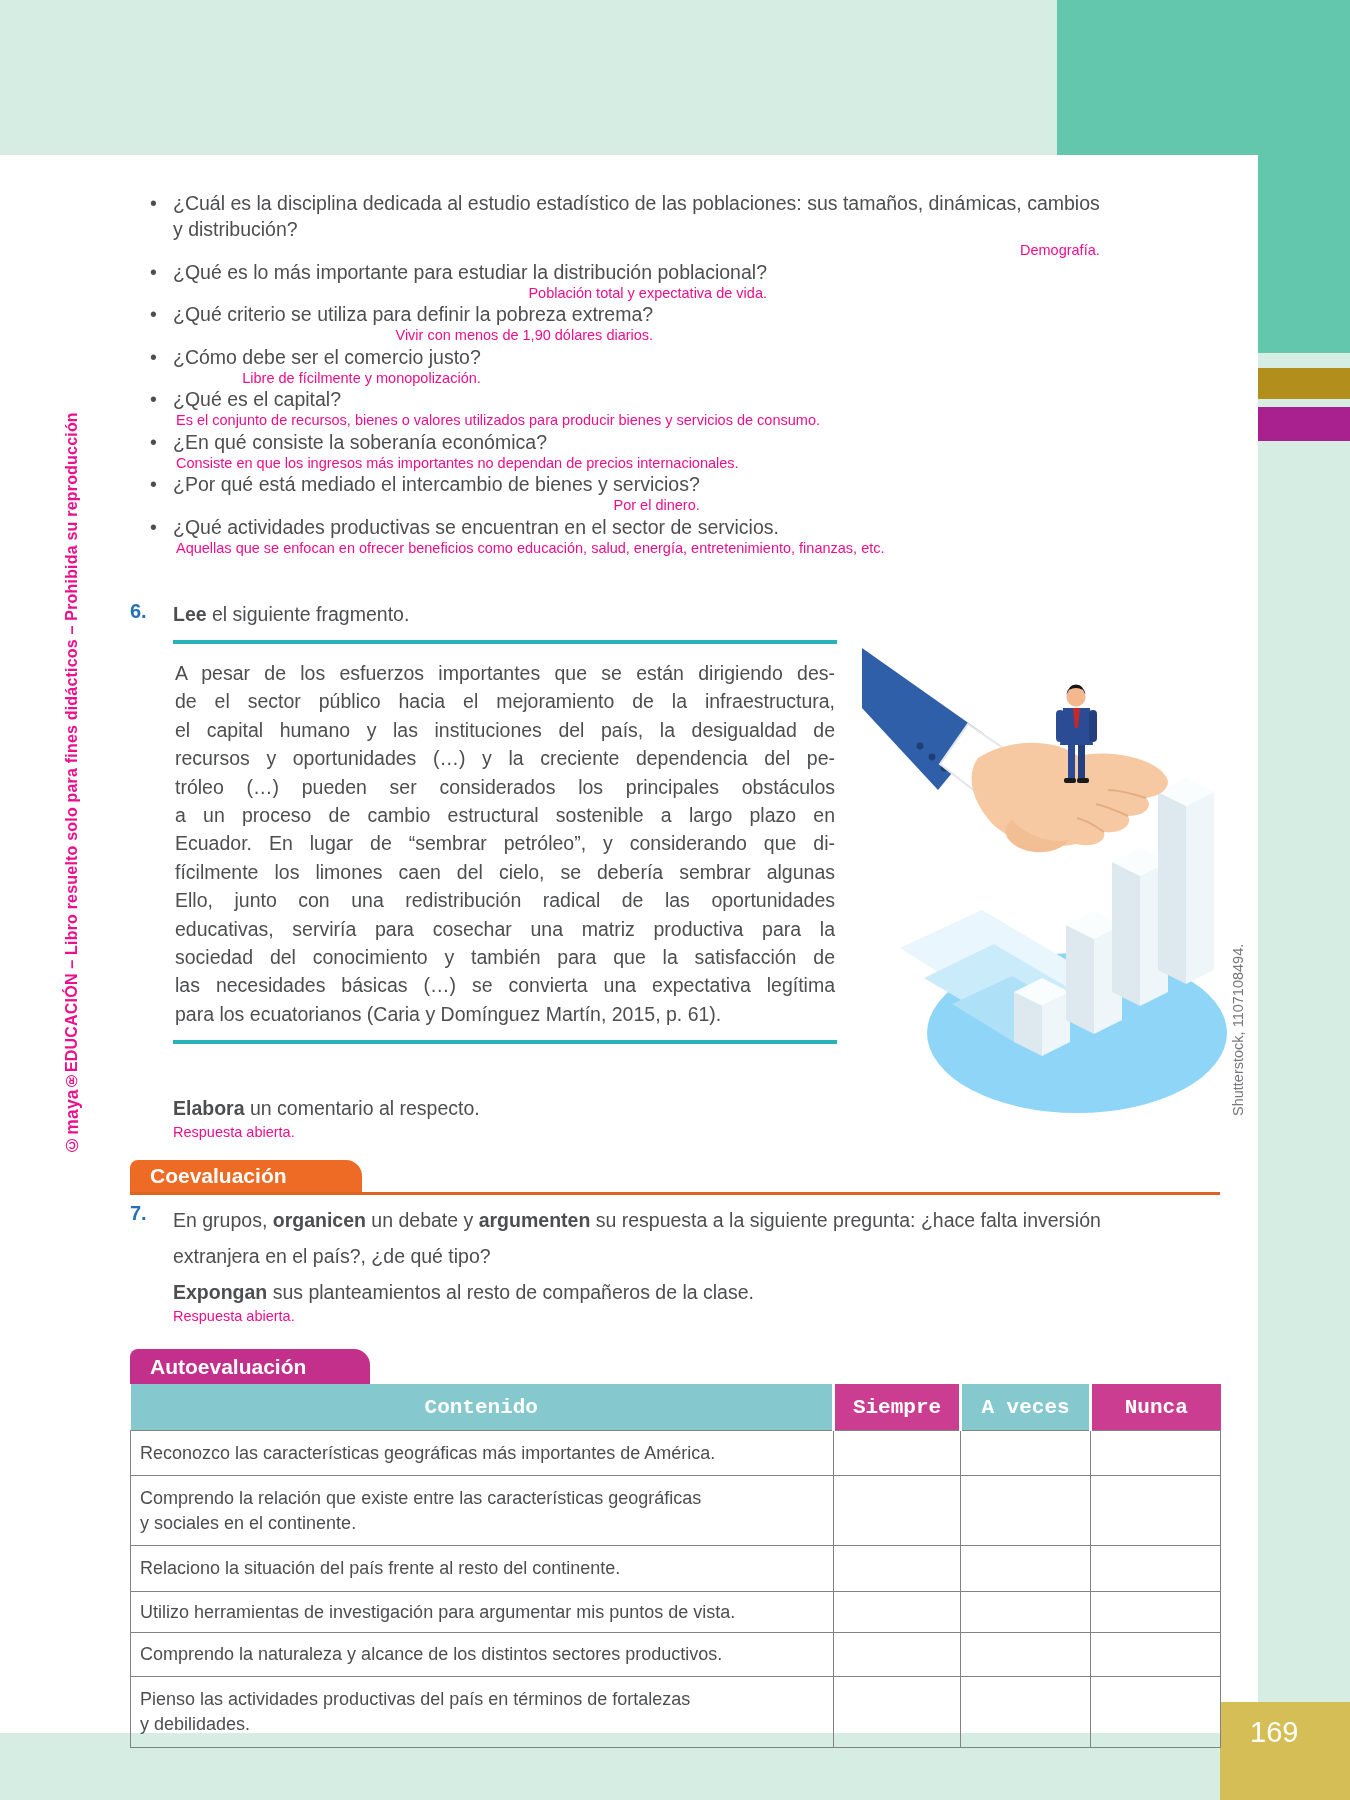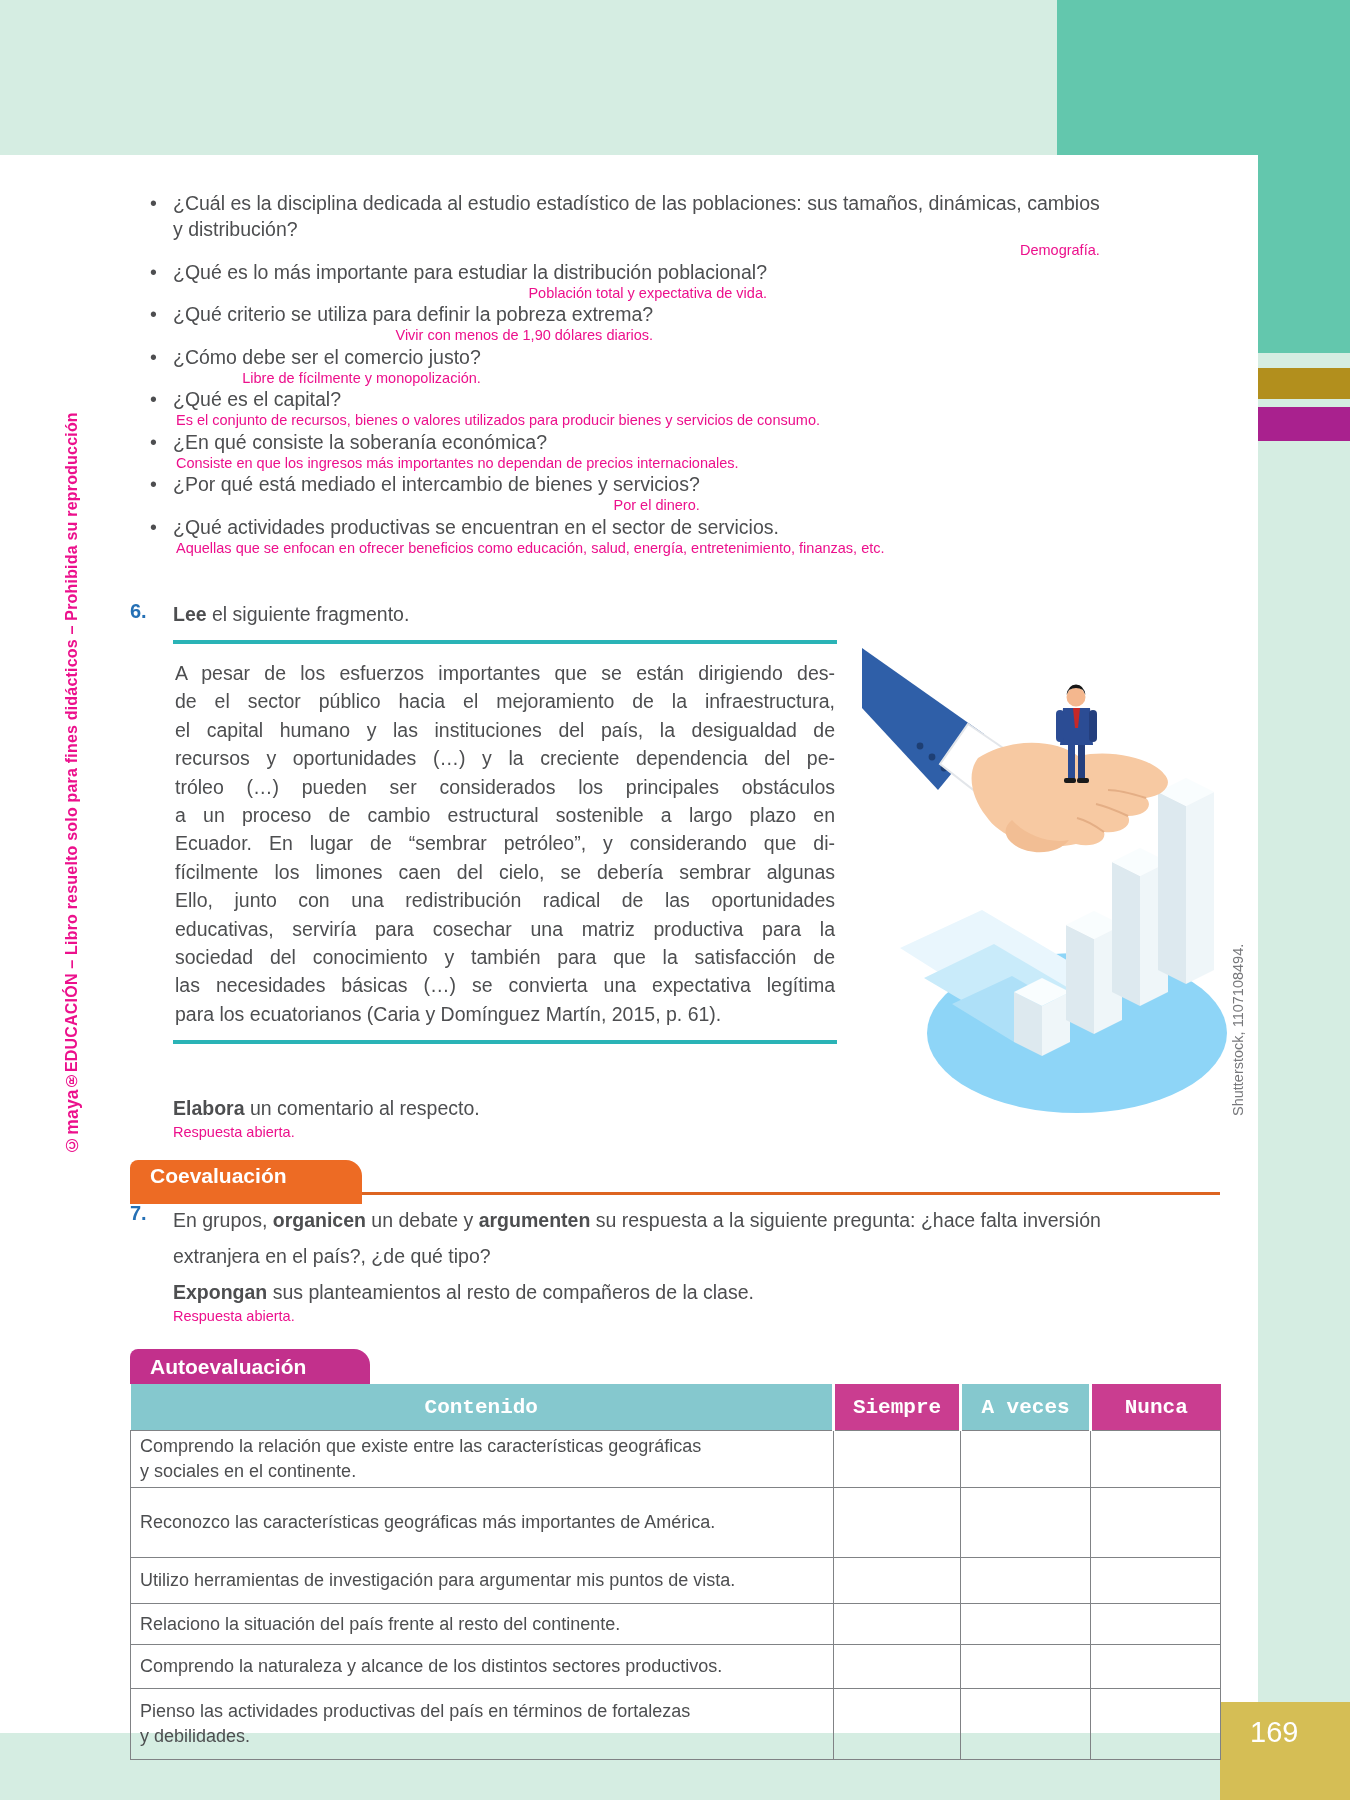--- a/index.html
+++ b/index.html
@@ -44,21 +44,21 @@
   .fragment{left:173px;top:640px;width:660px;border-top:4px solid var(--ruleTeal);
             border-bottom:4px solid var(--ruleTeal);padding:15px 2px 12px 2px;box-sizing:content-box;}
   .frag-line{font-size:19.5px;line-height:28.4px;color:var(--ink);text-align:justify;text-align-last:justify;}
   .frag-line.last{text-align-last:left;}
   
   .elabora{left:173px;top:1094px;width:900px;}
   .task-line{font-size:19.5px;line-height:28px;color:var(--ink);}
   .open-answer{font-size:14.5px;line-height:20px;color:var(--pink);}
   
   .coeval-wrap{left:130px;top:1160px;width:1090px;height:32px;border-bottom:3px solid #DD6420;}
-  .tab{height:44px;line-height:32px;color:#fff;font-weight:bold;font-size:21px;
+  .tab{height:32px;line-height:32px;color:#fff;font-weight:bold;font-size:21px;
        padding-left:20px;box-sizing:border-box;border-radius:8px 16px 0 0;}
   .tab-orange{width:232px;background:var(--orange);}
   .autoeval-tab{left:130px;top:1349px;width:240px;height:35px;line-height:35px;background:var(--tabMagenta);}
   .q7{left:130px;top:1202px;}
   .q7 .q-body{width:1040px;font-size:19.5px;line-height:36px;}
   .expongan{left:173px;top:1278px;width:900px;}
   
   .autoeval-table{left:130px;top:1384px;border-collapse:collapse;table-layout:fixed;width:1090px;}
   .autoeval-table col.c1{width:703px}.autoeval-table col.c2{width:127px}
   .autoeval-table col.c3{width:130px}.autoeval-table col.c4{width:130px}
@@ -267,39 +267,39 @@
     <thead>
         <tr>
           <th class="th-teal">Contenido</th>
           <th class="th-magenta">Siempre</th>
           <th class="th-teal">A veces</th>
           <th class="th-magenta">Nunca</th>
         </tr>
       </thead>
     <tbody>
         <tr>
+          <td>Reconozco las características geográficas más importantes de América.</td>
+          <td></td>
+          <td></td>
+          <td></td>
+        </tr>
+        <tr>
           <td>Comprendo la relación que existe entre las características geográficas<br>y sociales en el continente.</td>
           <td></td>
           <td></td>
           <td></td>
         </tr>
         <tr>
-          <td>Reconozco las características geográficas más importantes de América.</td>
+          <td>Relaciono la situación del país frente al resto del continente.</td>
           <td></td>
           <td></td>
           <td></td>
         </tr>
         <tr>
           <td>Utilizo herramientas de investigación para argumentar mis puntos de vista.</td>
-          <td></td>
-          <td></td>
-          <td></td>
-        </tr>
-        <tr>
-          <td>Relaciono la situación del país frente al resto del continente.</td>
           <td></td>
           <td></td>
           <td></td>
         </tr>
         <tr>
           <td>Comprendo la naturaleza y alcance de los distintos sectores productivos.</td>
           <td></td>
           <td></td>
           <td></td>
         </tr>

